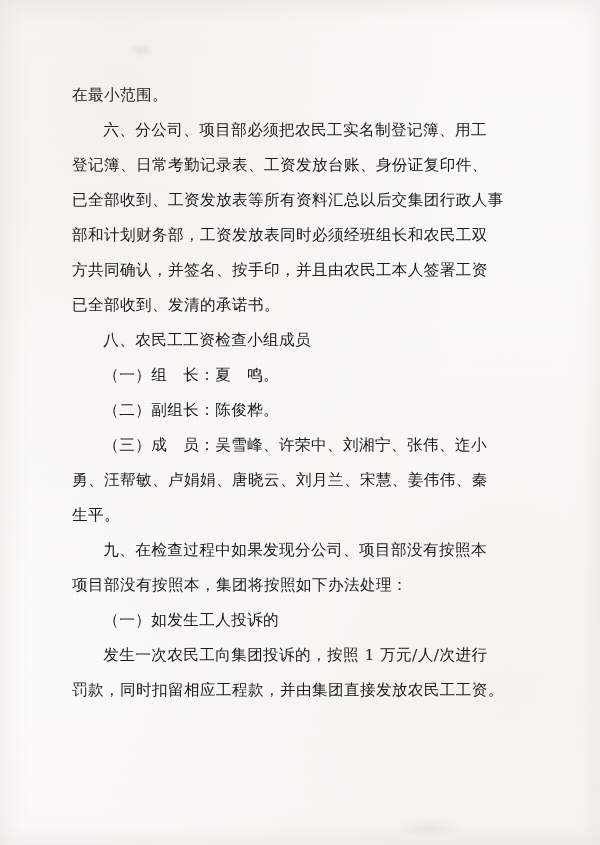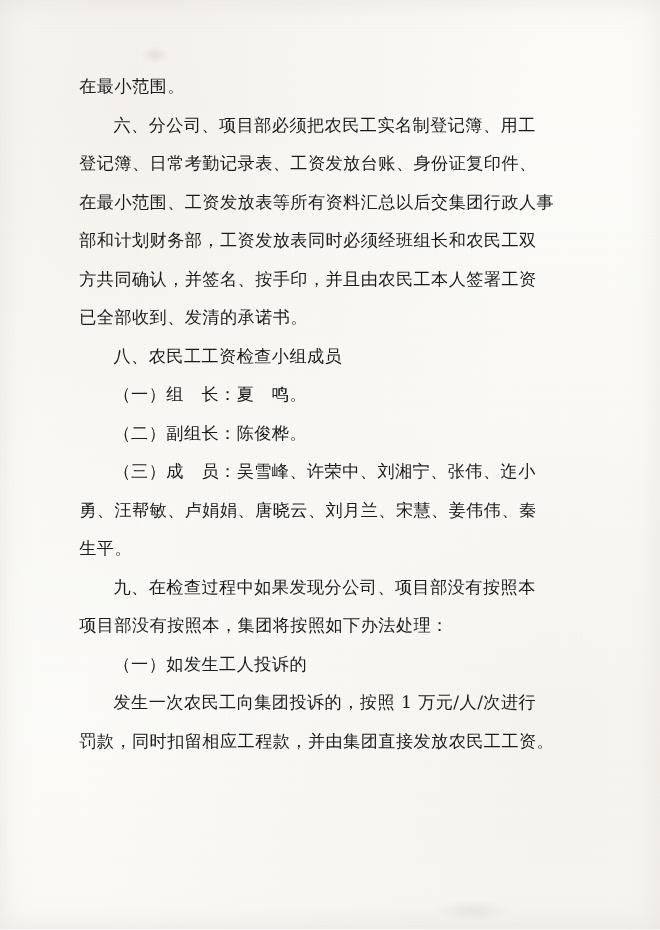--- a/index.html
+++ b/index.html
@@ -53,21 +53,21 @@
   .smudge-b {
     left: 395px;
     top: 818px;
     width: 70px;
     height: 20px;
     background: radial-gradient(ellipse at center, rgba(175,165,150,0.16) 0%, rgba(255,255,255,0) 72%);
   }
   .content {
     position: absolute;
     left: 72px;
-    top: 62px;
+    top: 78px;
     width: 460px;
   }
   .line {
     font-size: 15.6px;
     line-height: 35px;
     color: #1b1b1d;
     letter-spacing: 0.4px;
     white-space: pre;
     text-align: justify;
     font-family: "DejaVu Serif", "Liberation Serif", serif;
@@ -89,21 +89,21 @@
 
   <div class="content">
 
     <div class="para">
       <div class="line">在最小范围。</div>
     </div>
 
     <div class="para">
       <div class="line indent-2">六、分公司、项目部必须把农民工实名制登记簿、用工</div>
       <div class="line">登记簿、日常考勤记录表、工资发放台账、身份证复印件、</div>
-      <div class="line">在最小范围、工资发放表等所有资料汇总以后交集团行政人事</div>
+      <div class="line">已全部收到、工资发放表等所有资料汇总以后交集团行政人事</div>
       <div class="line">部和计划财务部，工资发放表同时必须经班组长和农民工双</div>
       <div class="line">方共同确认，并签名、按手印，并且由农民工本人签署工资</div>
       <div class="line">已全部收到、发清的承诺书。</div>
     </div>
 
 
     <div class="para">
       <div class="line indent-2">八、农民工工资检查小组成员</div>
     </div>
 

